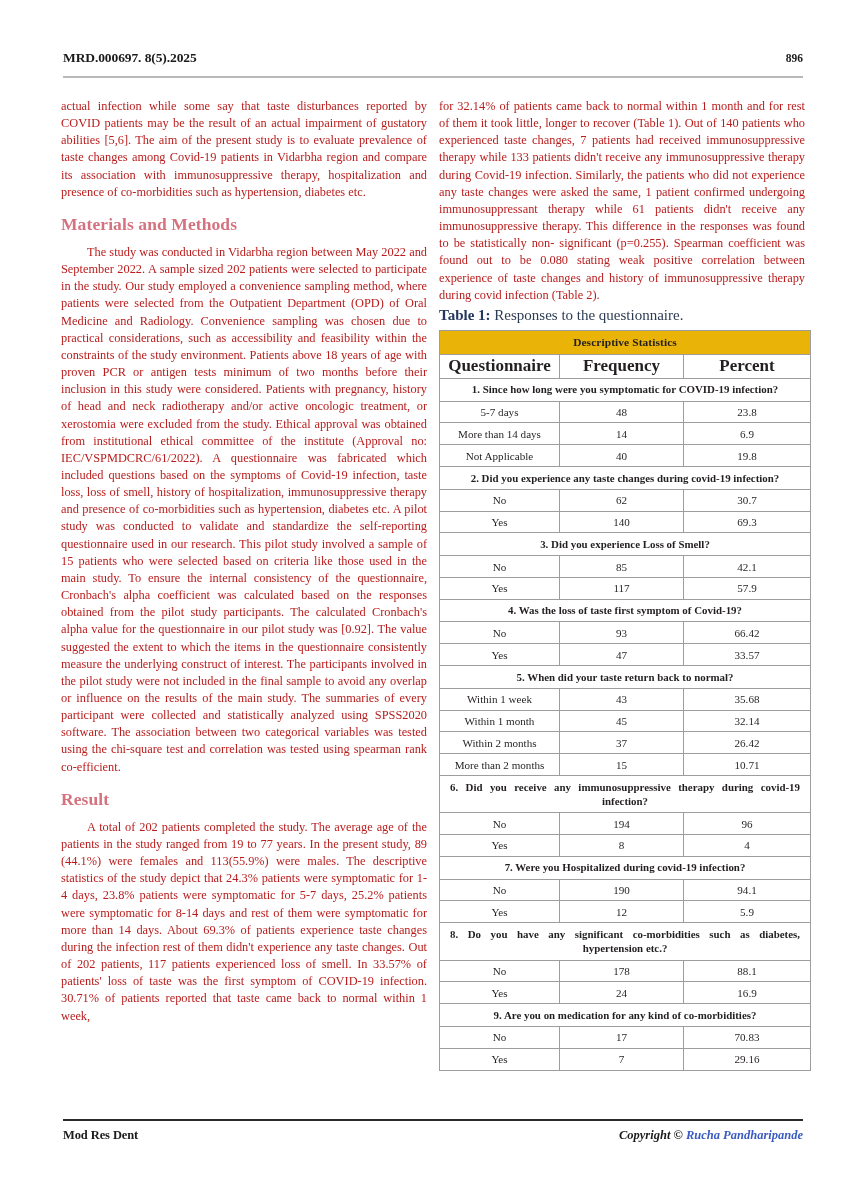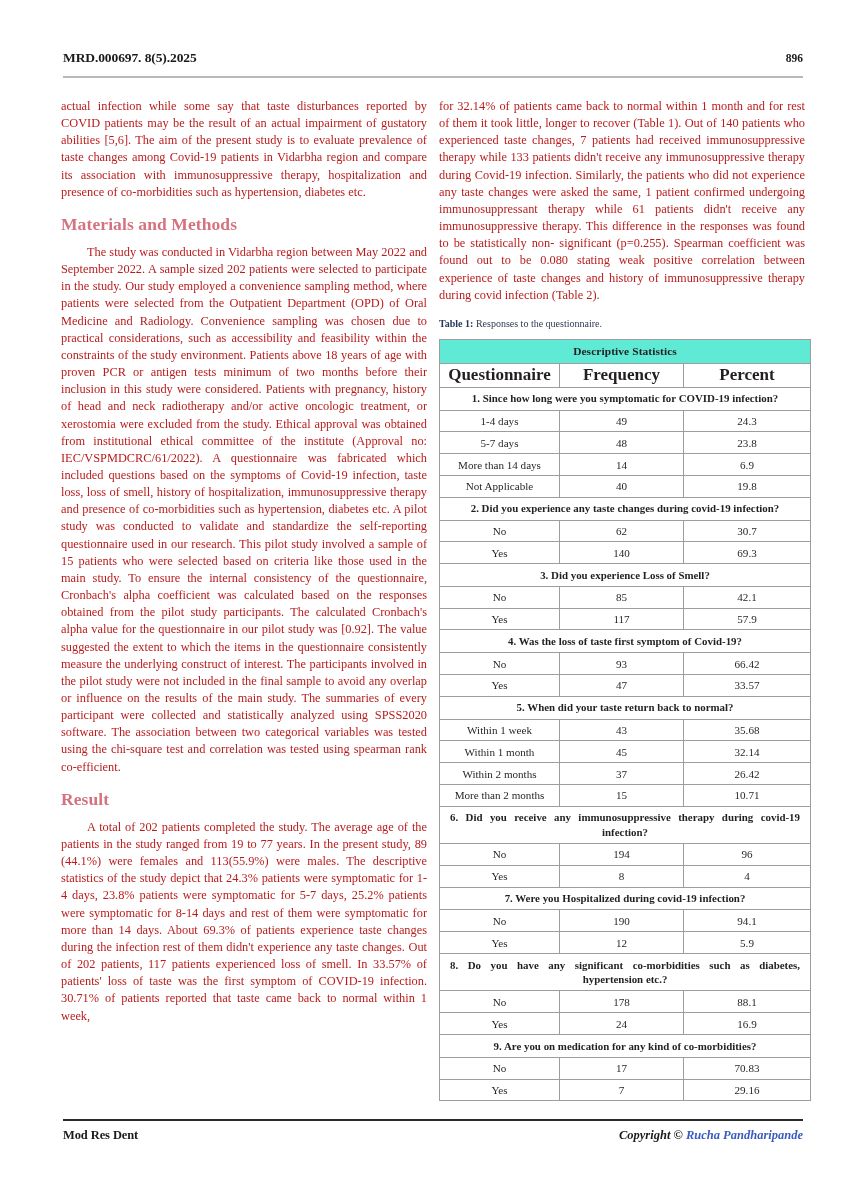--- a/index.html
+++ b/index.html
@@ -80,22 +80,22 @@
     margin: 13px 0 9px 0;
     font-family: "Liberation Serif", serif;
     font-size: 17.5px;
     font-weight: bold;
     color: #d4737f;
     letter-spacing: 0.1px;
   }
 
   
   .table-caption {
-    margin: 12px 0 7px 0;
-    font-size: 10px;
+    margin: 3px 0 7px 0;
+    font-size: 15px;
     color: #2d3b52;
     line-height: 16px;
   }
   .table-caption .lbl {
     font-weight: bold;
     color: #24375c;
   }
 
   
   table.stats {
@@ -106,21 +106,21 @@
     color: #231f20;
   }
   table.stats td, table.stats th {
     border: 1px solid #9d9d9d;
     padding: 3.4px 4px;
     text-align: center;
     vertical-align: middle;
     line-height: 14px;
   }
   table.stats .title-row td {
-    background: #5eead4;
+    background: #eab308;
     font-weight: bold;
     font-size: 11.4px;
     padding: 4.5px 4px;
     letter-spacing: 0.1px;
   }
   table.stats .colhead td {
     font-weight: bold;
     font-size: 17px;
     padding: 4.5px 4px;
   }
@@ -212,25 +212,20 @@
           </tr>
           <tr class="colhead">
             <td>Questionnaire</td>
             <td>Frequency</td>
             <td>Percent</td>
           </tr>
           <tr class="qrow">
             <td colspan="3">1. Since how long were you symptomatic for COVID-19 infection?</td>
           </tr>
           <tr>
-            <td>1-4 days</td>
-            <td>49</td>
-            <td>24.3</td>
-          </tr>
-          <tr>
             <td>5-7 days</td>
             <td>48</td>
             <td>23.8</td>
           </tr>
           <tr>
             <td>More than 14 days</td>
             <td>14</td>
             <td>6.9</td>
           </tr>
           <tr>

